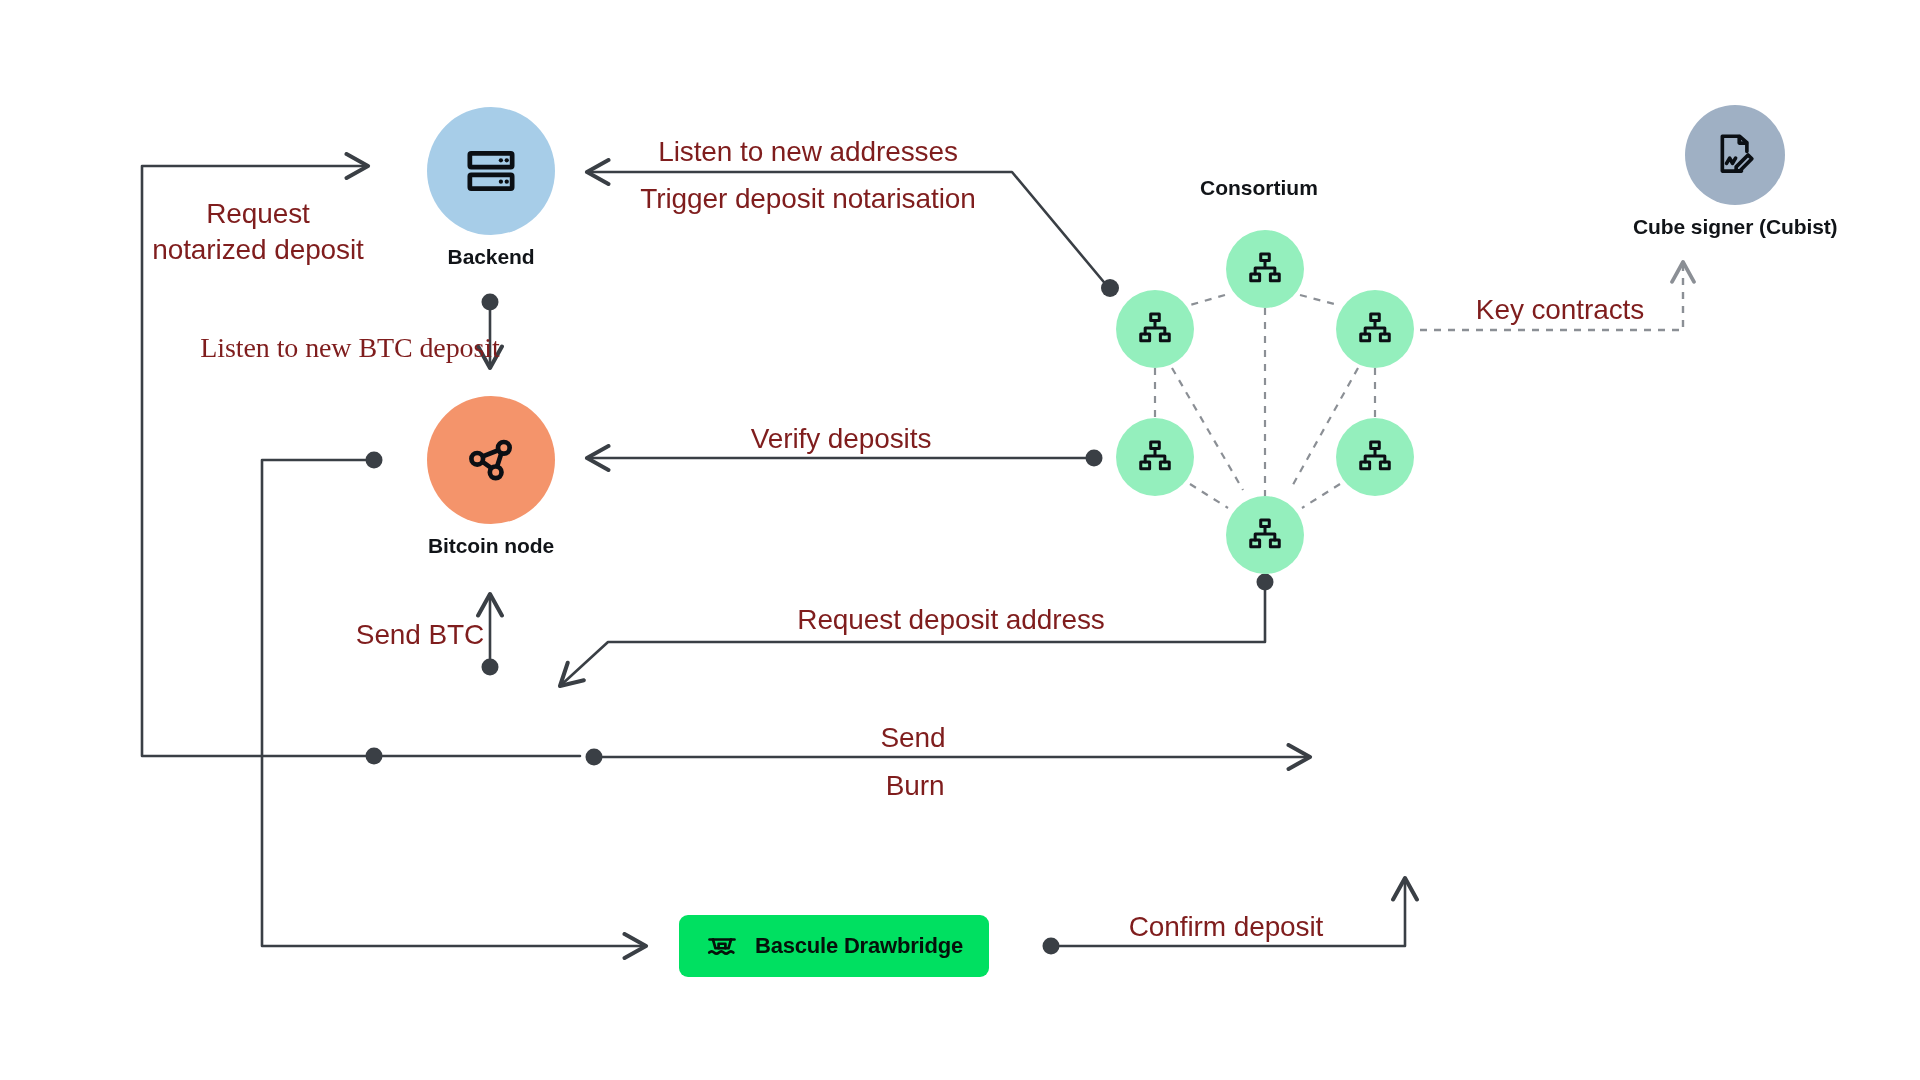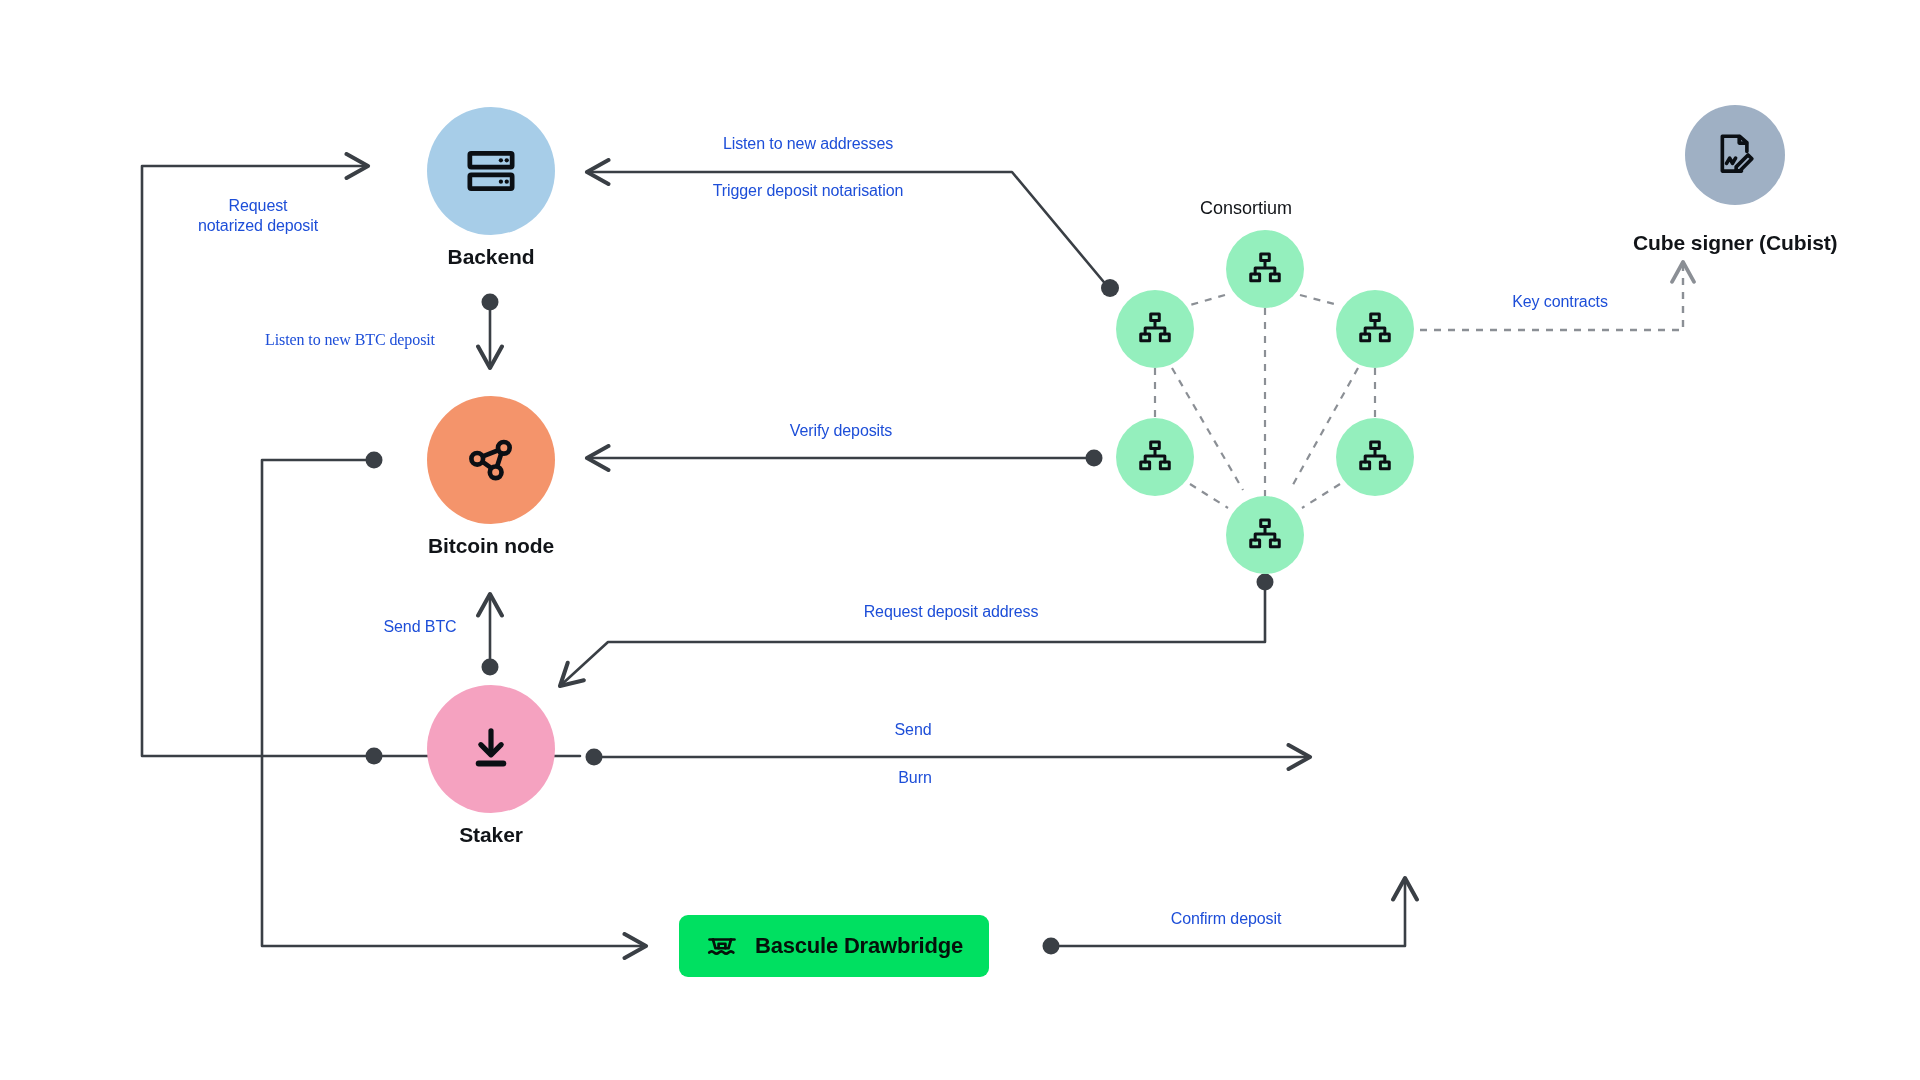--- a/index.html
+++ b/index.html
@@ -52,31 +52,30 @@
     position: absolute;
     width: 78px;
     height: 78px;
     border-radius: 50%;
     display: flex;
     align-items: center;
     justify-content: center;
   }
   .consortium-title {
     position: absolute;
-    font-size: 18px;
-    font-weight: normal;
+    font-size: 21px;
+    font-weight: bold;
     color: #111418;
     white-space: nowrap;
-    margin-top: 22px;
   }
   
   .edge-label {
     position: absolute;
-    font-size: 16px;
-    color: #1d4ed8;
+    font-size: 28px;
+    color: #7f1d1d;
     white-space: nowrap;
     line-height: 1.28;
     letter-spacing: -0.1px;
   }
   .edge-label.center {
     text-align: center;
     transform: translateX(-50%);
   }
   
   .drawbridge {
@@ -276,35 +275,23 @@
           <path d="M7.8 12.4 L 13.1 16.1"></path>
           <circle cx="6.1" cy="11.5" r="2.5" fill="#f4946b"></circle>
           <circle cx="17.5" cy="6.8" r="2.5" fill="#f4946b"></circle>
           <circle cx="14.0" cy="17.3" r="2.5" fill="#f4946b"></circle>
         </g>
       </svg>
     </div>
     <div class="node-label">Bitcoin node</div>
   </div>
 
-  <div class="node" style="left:427px; top:685px;">
-    <div class="node-circle" style="width:128px; height:128px; background:#f5a2c0;">
-      <svg width="52" height="52" viewBox="0 0 24 24">
-        <g fill="none" stroke="#0b0f14" stroke-width="2.4" stroke-linecap="round" stroke-linejoin="round">
-          <path d="M12 3.6 V 14.1"></path>
-          <path d="M7.3 10.0 L 12 14.7 L 16.7 10.0"></path>
-          <path d="M6.3 18.7 H 17.7" stroke-width="2.7"></path>
-        </g>
-      </svg>
-    </div>
-    <div class="node-label">Staker</div>
-  </div>
-
-
-  <div class="node" style="left:1633px; top:105px;gap:16px;">
+
+
+  <div class="node" style="left:1633px; top:105px;">
     <div class="node-circle" style="width:100px; height:100px; background:#9fb0c4;">
       <svg width="46" height="46" viewBox="0 0 24 24">
         <g fill="none" stroke="#0b0f14" stroke-width="1.9" stroke-linecap="round" stroke-linejoin="round">
           <path d="M18.2 10.2 V 5.6 L 14.3 2.2 H 5.4 V 20.4 H 15.4"></path>
           <path d="M14.2 2.4 V 5.8 H 18.0"></path>
           <path d="M7.6 16.4 L 9.2 13.6 L 10.7 16.4 L 12.3 13.6"></path>
           <path d="M12.6 18.2 L 18.8 12.0 L 20.8 14.0 L 14.6 20.2 H 12.6 Z"></path>
         </g>
       </svg>
     </div>

